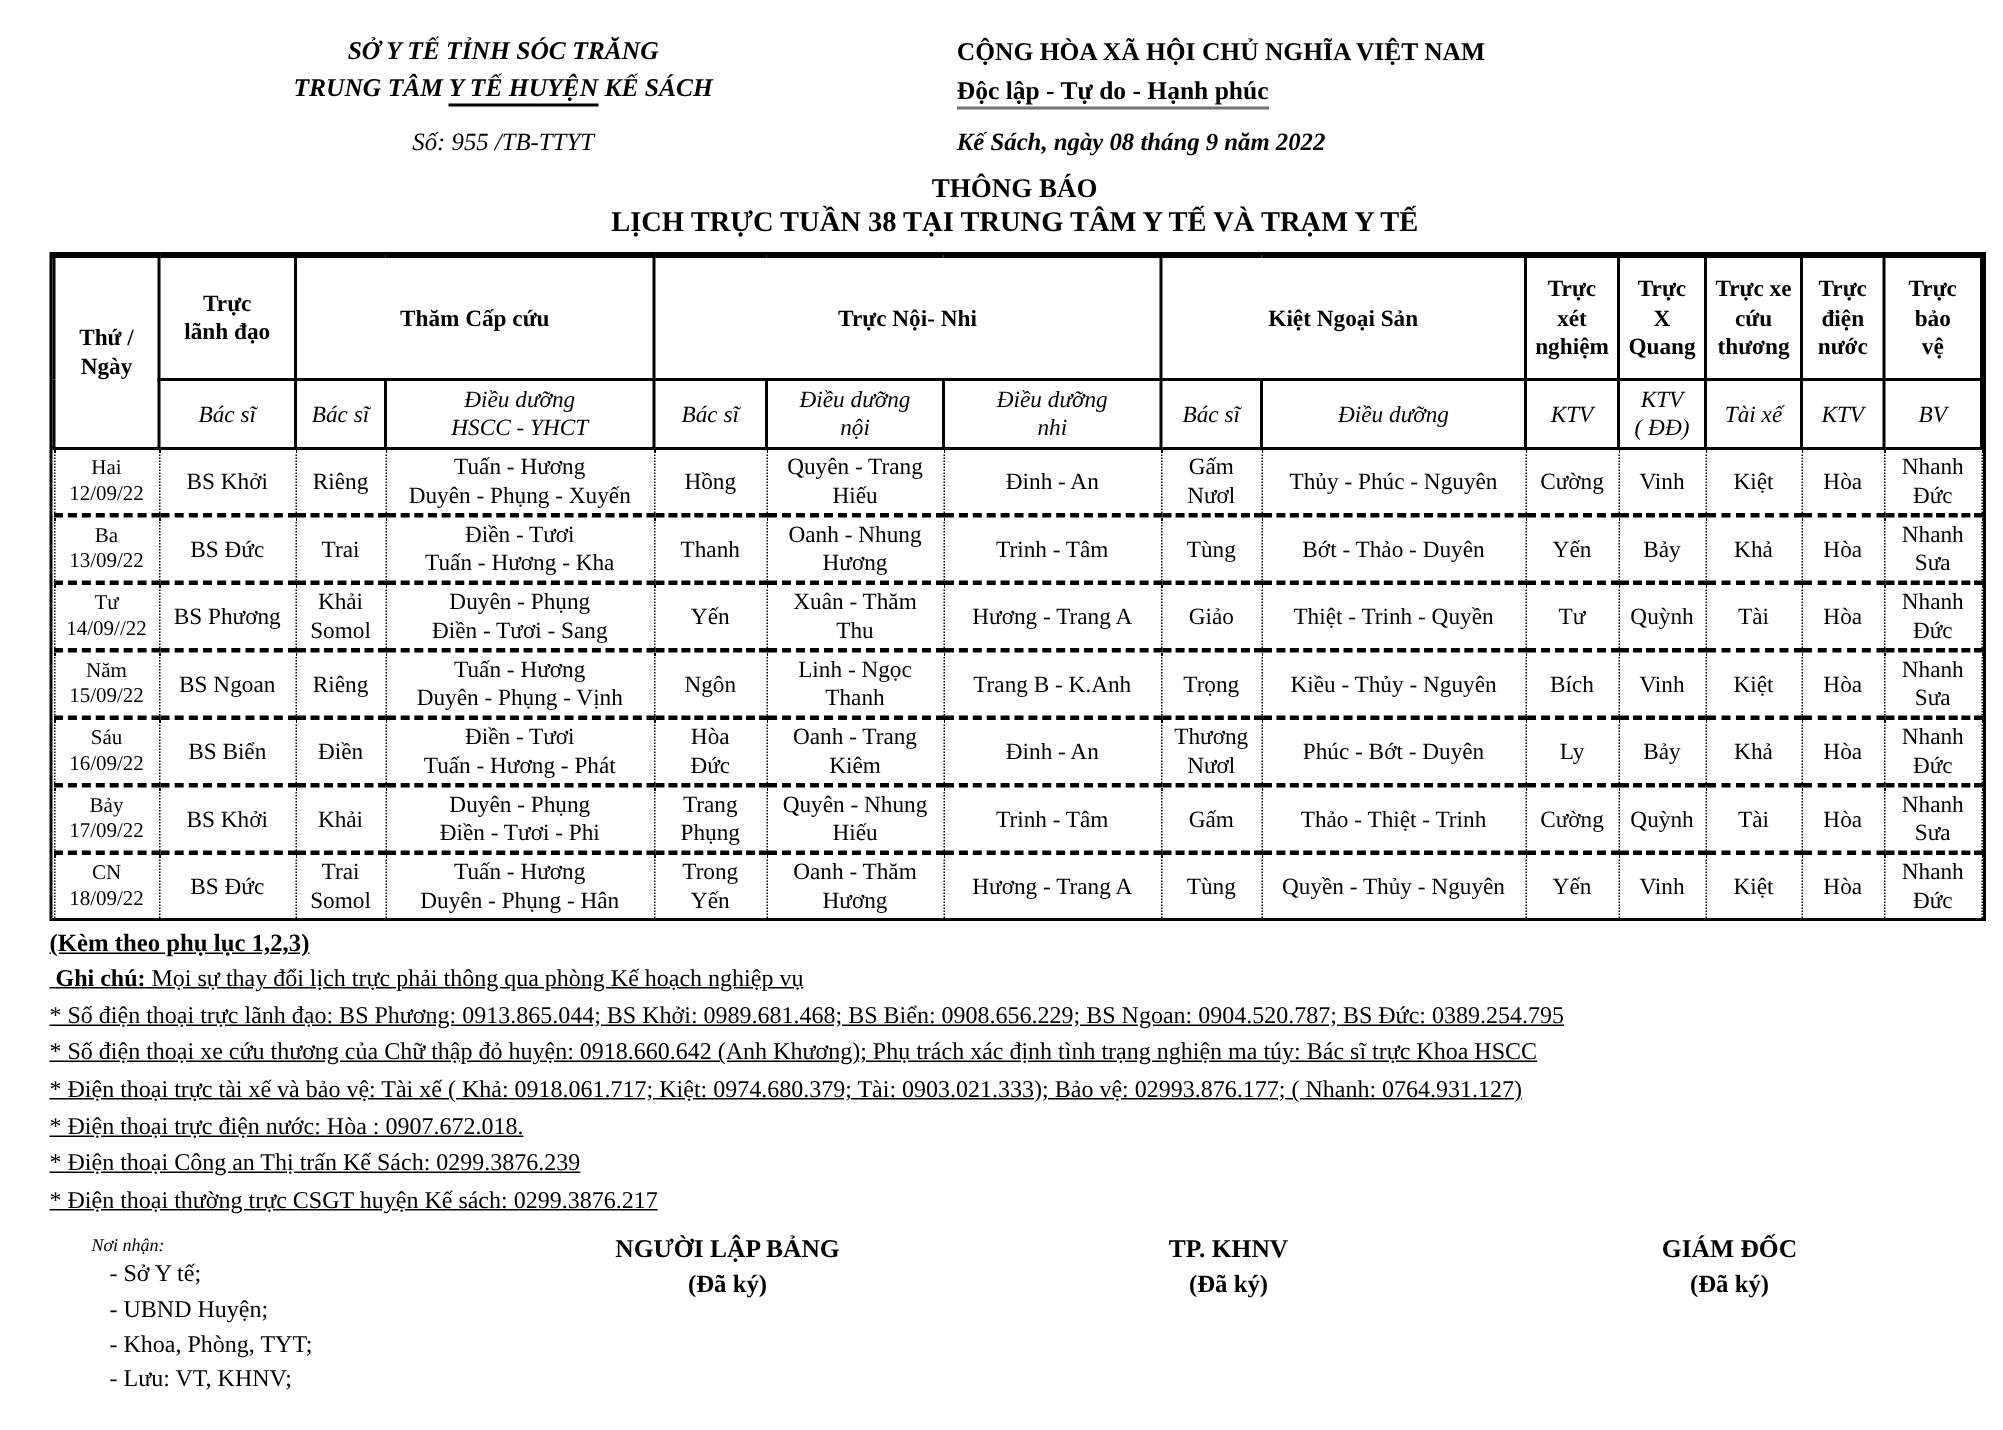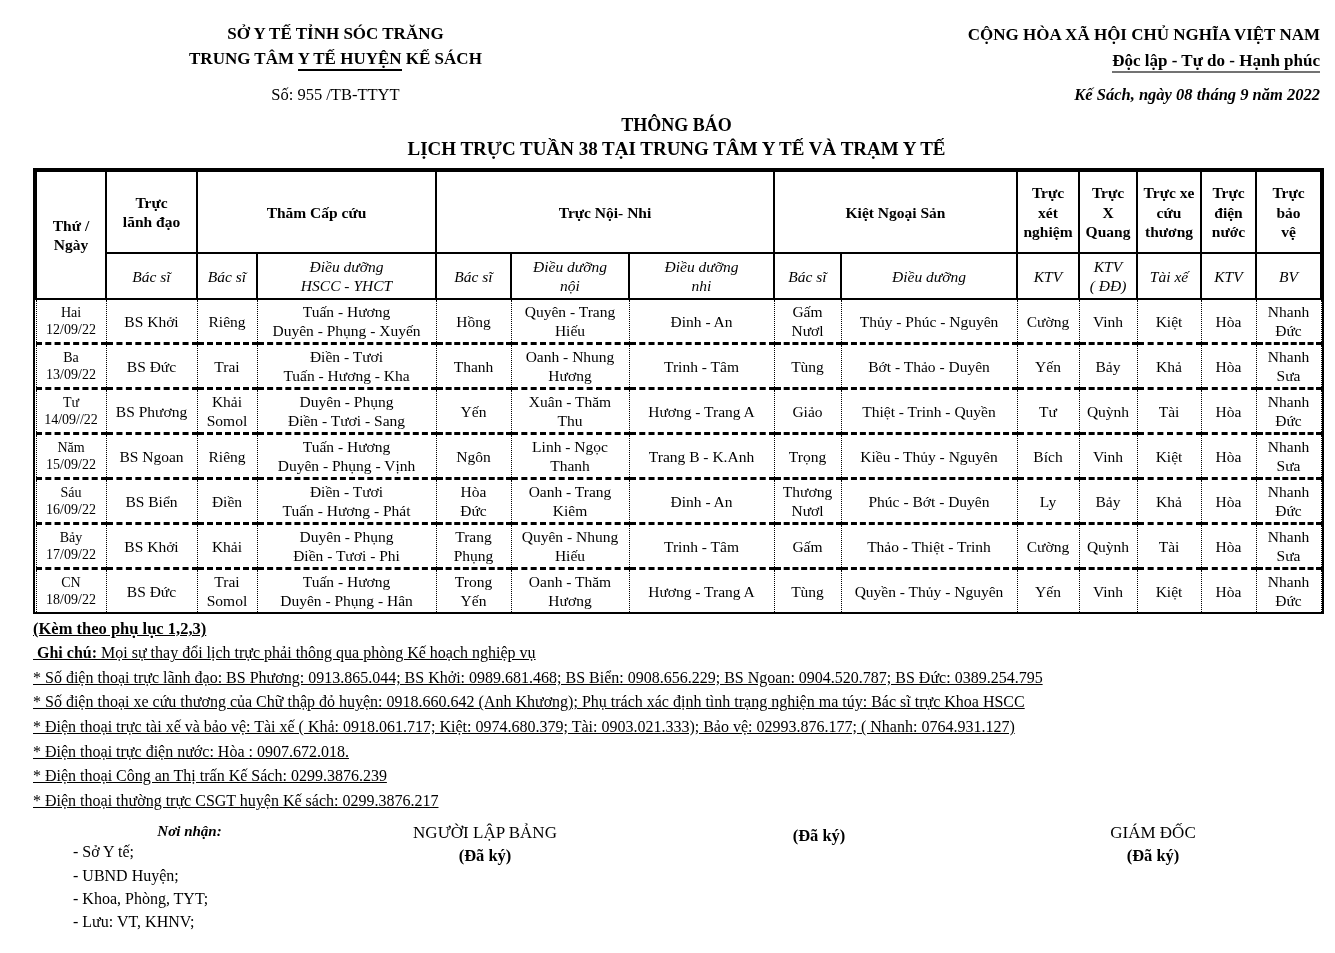--- a/index.html
+++ b/index.html
@@ -2,22 +2,22 @@
 <html lang="vi"><head>
 <meta charset="utf-8">
 <style>
   html,body{margin:0;padding:0;background:#fff;color:#000;}
   body{width:1335px;height:953px;font-family:"Liberation Serif","DejaVu Serif",serif;font-size:16px;overflow:hidden;}
   .page{padding:22px 15px 0 33px;box-sizing:border-box;}
   .pre{white-space:pre-line;}
 
   
   .letterhead{display:flex;}
-  .lh-left{width:47%;text-align:center;}
-  .lh-right{flex:1;text-align:right;}
+  .lh-left{width:47%;text-align:center;font-style:italic;}
+  .lh-right{flex:1;text-align:left;}
   .org-line{font-weight:bold;font-size:17px;line-height:1.45;}
   .org-underline{border-bottom:2px solid #000;padding-bottom:1px;}
   .doc-number{margin-top:14px;font-size:16.5px;}
   .motto{font-weight:bold;font-size:17px;line-height:1.5;}
   .motto-underline{border-bottom:2px solid #737373;padding-bottom:1px;}
   .date-line{margin-top:12px;font-weight:bold;font-style:italic;font-size:16.5px;}
 
   
   .title-block{text-align:center;margin-top:10px;}
   .title-1{font-weight:bold;font-size:18px;}
@@ -37,24 +37,24 @@
 
   
   .notes{margin-top:5px;font-size:16px;text-decoration:underline;}
   .note-appendix{font-weight:bold;font-size:16.5px;}
   .note-line{margin-top:3px;line-height:1.35;}
   .note-lead{font-weight:bold;}
 
   
   .sig-grid{display:grid;grid-template-columns:285px 1fr 1fr 1fr;margin-top:12px;}
   .recipients{font-size:16px;padding-left:28px;}
-  .recipients-label{font-weight:bold;font-style:italic;font-size:15px;text-align:center;}
+  .recipients-label{font-weight:normal;font-style:italic;font-size:12px;}
   .recipient-item{margin-left:12px;line-height:1.45;}
   .sig-col{text-align:center;}
-  .sig-title{font-weight:normal;font-size:17px;}
+  .sig-title{font-weight:bold;font-size:17px;}
   .sig-signed{font-weight:bold;font-size:16.5px;margin-top:3px;}
 </style>
 </head>
 <body>
 
 <div class="page">
 
   <div class="letterhead">
     <div class="lh-left">
       <div class="org-line">SỞ Y TẾ TỈNH SÓC TRĂNG</div>
@@ -305,20 +305,21 @@
       <div class="recipient-item">- Sở Y tế;</div>
       <div class="recipient-item">- UBND Huyện;</div>
       <div class="recipient-item">- Khoa, Phòng, TYT;</div>
       <div class="recipient-item">- Lưu: VT, KHNV;</div>
     </div>
     <div class="sig-col">
       <div class="sig-title">NGƯỜI LẬP BẢNG</div>
       <div class="sig-signed">(Đã ký)</div>
     </div>
     <div class="sig-col">
+      <div class="sig-title">TP. KHNV</div>
       <div class="sig-signed">(Đã ký)</div>
     </div>
     <div class="sig-col">
       <div class="sig-title">GIÁM ĐỐC</div>
       <div class="sig-signed">(Đã ký)</div>
     </div>
   </div>
 
 </div>
 

